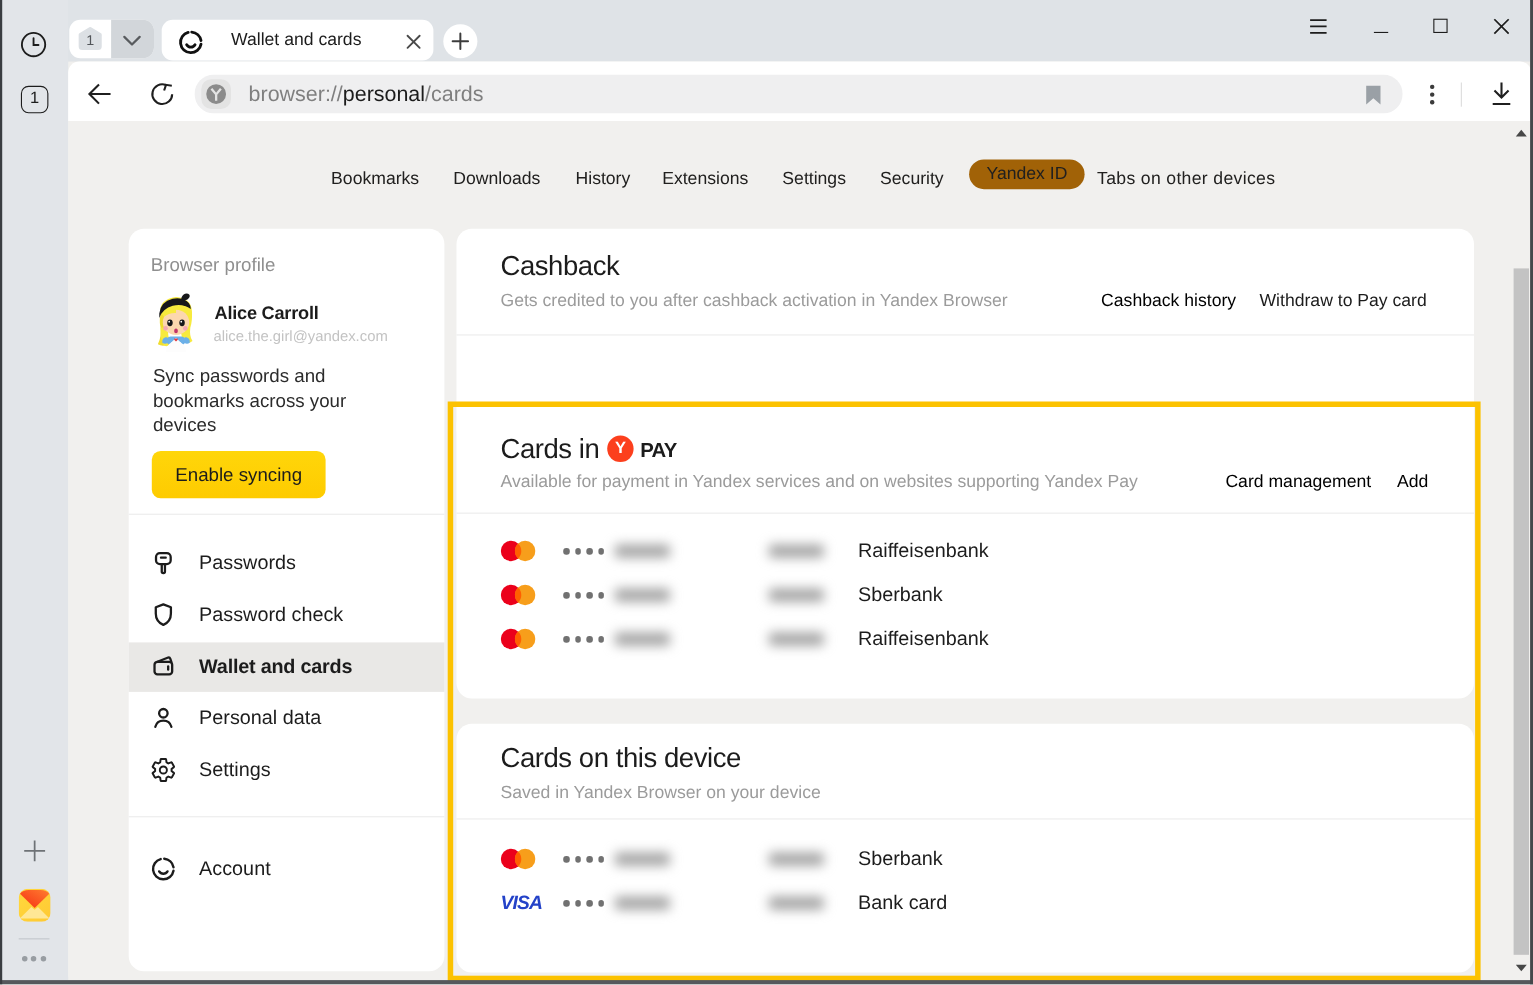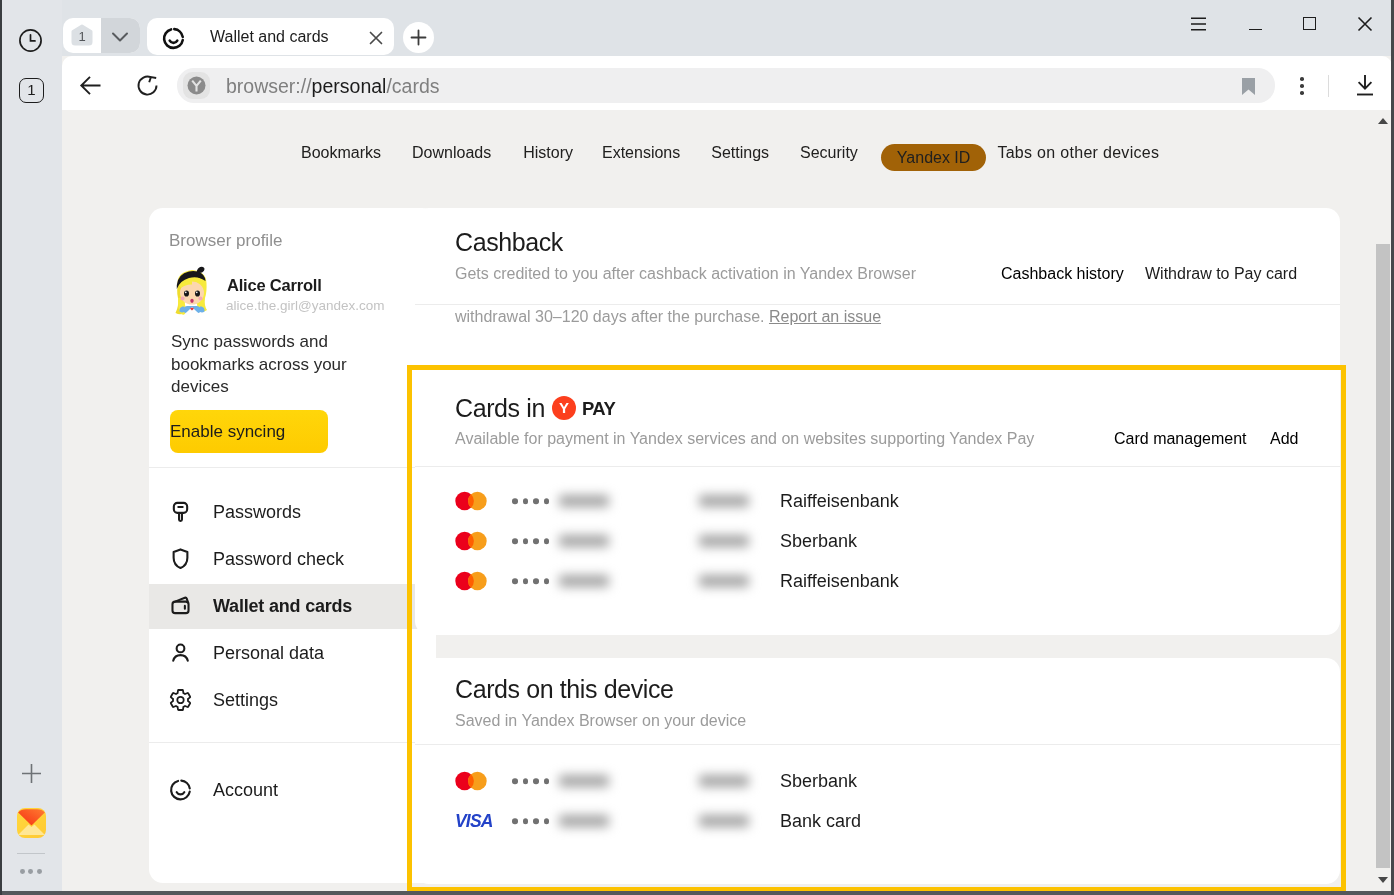--- a/index.html
+++ b/index.html
@@ -9,34 +9,34 @@
 
 #topstrip { left:0; top:0; width:1394px; height:56px; background:#dfe3e7; }
 #rail { left:0; top:0; width:62px; height:891px; background:#e2e5e9; }
 #toolbar { left:62px; top:56px; width:1330px; height:54px; background:#fff; border-radius:10px 10px 0 0; }
 #content { left:62px; top:110px; width:1330px; height:778px; background:#f1f0ee; }
 #btmbar { left:0; top:891px; width:1394px; height:4px; background:#55585c; }
 #ledge { left:0; top:0; width:2px; height:895px; background:#3a3d41; }
 #redge { left:1391px; top:0; width:3px; height:895px; background:#46484b; }
 
 .card { position:absolute; background:#fff; border-radius:14px; }
-#leftcard { left:117px; top:208px; width:287px; height:675px;margin-left:32px; }
+#leftcard { left:117px; top:208px; width:287px; height:675px; }
 #cashcard { left:415px; top:208px; width:925px; height:196px; }
 #yellowbox { position:absolute; left:407px; top:365px; width:939px; height:527px; border:5px solid #fcc200; background:transparent; }
 #paycard { left:415px; top:372px; width:925px; height:263px; }
 #devcard { left:415px; top:658px; width:925px; height:226px; }
 
 .h1 { font-size:25px; letter-spacing:-0.4px; color:#1c1c1c; }
 .sub { font-size:16px; color:#9b9b9b; }
 .link { font-size:16px; color:#000000; }
 .dark16 { font-size:16px; color:#1c1c1c; }
 .bank { font-size:18px; color:#1c1c1c; }
 .divider { position:absolute; height:1px; background:#ececec; }
 
-#nav { left:301px; top:144px; height:28px; display:flex; align-items:flex-start; font-size:16px; color:#21201f; white-space:nowrap; }
+#nav { left:301px; top:144px; height:28px; display:flex; align-items:flex-end; font-size:16px; color:#21201f; white-space:nowrap; }
 #nav .it { margin-right:31px; }
 #nav .pill { background:#a16207; border-radius:14px; padding:0 16px; height:27px; line-height:27px; margin-left:7px; margin-right:11px; }
 #nav .last { margin-right:0; }
 
 .mitem { position:absolute; left:0; width:287px; height:47px; }
 .mlabel { position:absolute; left:64px; top:50%; transform:translateY(-50%); font-size:18px; color:#1c1c1c; }
 .micon { position:absolute; left:18.5px; top:50%; transform:translateY(-50%); width:25px; height:25px; }
 
 .crow { position:absolute; left:40px; height:24px; width:860px; }
 .dots { position:absolute; left:57px; top:50%; transform:translateY(-50%); display:flex; gap:5px; }
@@ -194,21 +194,21 @@
     <path d="M14 47 Q14 42.5 18 42 L28 42 Q32 42.5 32 47 L30 49 L16 49 Z" fill="#6cb0e8"></path>
     <path d="M13.5 42.5 Q10 43.5 10.5 47.5 Q13 49.5 15.5 47.5 Q16 44 15 42.5 Z" fill="#6cb0e8"></path>
     <path d="M32.5 42.5 Q36 43.5 35.5 47.5 Q33 49.5 30.5 47.5 Q30 44 31 42.5 Z" fill="#6cb0e8"></path>
     <path d="M14 56 Q14.5 47 23 46 Q31.5 47 32 56 Z" fill="#fdfdfd"></path>
     <path d="M23 43 L18.5 47.5 L23 53 L27.5 47.5 Z" fill="#fdfdfd"></path>
     <path d="M23 46.5 L21.6 45.2 Q20.8 44.3 21.7 43.7 Q22.4 43.3 23 44.1 Q23.6 43.3 24.3 43.7 Q25.2 44.3 24.4 45.2 Z" fill="#e0393f"></path>
   </svg>
   <div class="abs" style="left:78px; top:68px; font-size:16.5px; font-weight:bold; color:#1c1c1c; letter-spacing:-0.2px;">Alice Carroll</div>
   <div class="abs" style="left:77px; top:89.5px; font-size:13.5px; color:#c3c3c3;">alice.the.girl@yandex.com</div>
   <div class="abs" style="left:22px; top:123px; font-size:17px; color:#2b2b2b; line-height:22.5px;">Sync passwords and<br>bookmarks across your<br>devices</div>
-  <div class="abs" style="left:21px; top:202px; width:158px; height:43px; background:linear-gradient(180deg,#ffd60a,#fecb00); border-radius:8px; text-align:left; line-height:43px; font-size:17px; color:#1c1c1c;">Enable syncing</div>
+  <div class="abs" style="left:21px; top:202px; width:158px; height:43px; background:linear-gradient(180deg,#ffd60a,#fecb00); border-radius:8px; text-align:center; line-height:43px; font-size:17px; color:#1c1c1c;">Enable syncing</div>
   <div class="divider" style="left:0; top:259px; width:287px;"></div>
 
   <div class="mitem" style="top:280px;">
     <svg class="micon" viewBox="0 0 24 24">
         <g fill="none" stroke="#1c1c1c" stroke-width="2" stroke-linecap="round" stroke-linejoin="round">
           <rect x="5.6" y="3.2" width="12.8" height="9.6" rx="3.4"></rect>
           <path d="M9.9 7.2 h4.2"></path>
           <path d="M10.6 12.9 v6.4 a1.3 1.3 0 0 0 1.3 1.3 h0.2 a1.3 1.3 0 0 0 1.3 -1.3 v-6.4"></path>
         </g>
       </svg>
@@ -258,21 +258,20 @@
     <span class="mlabel">Account</span>
   </div>
 </div>
 
 <div class="card" id="cashcard">
   <div class="abs h1" style="left:40px; top:20px;">Cashback</div>
   <div class="abs sub" style="left:40px; top:57px;">Gets credited to you after cashback activation in Yandex Browser</div>
   <div class="abs link" style="left:586px; top:57px;">Cashback history</div>
   <div class="abs dark16" style="left:730px; top:57px;">Withdraw to Pay card</div>
   <div class="divider" style="left:0; top:96px; width:925px;"></div>
-  <div class="abs sub" style="left:40px; top:100px;">withdrawal 30–120 days after the purchase. <span style="text-decoration:underline; color:#8a8a8a;">Report an issue</span></div>
 </div>
 
 <div id="yellowbox"></div>
 
 <div class="card" id="paycard">
   <div class="abs h1" style="left:40px; top:22px;">Cards in</div>
     <div class="abs" style="left:137px; top:24px; width:24px; height:24px; border-radius:50%; background:#fc3f1d; text-align:center;"><span style="font-size:15px; font-weight:bold; color:#fff; line-height:24px; font-family:'Liberation Sans',sans-serif;">Y</span></div>
     <div class="abs" style="left:167px; top:26px; font-size:18.5px; font-weight:bold; color:#1c1c1c; letter-spacing:-0.6px;text-align:right;">PAY</div>
   <div class="abs sub" style="left:40px; top:58px;">Available for payment in Yandex services and on websites supporting Yandex Pay</div>
   <div class="abs link" style="left:699px; top:58px;">Card management</div>

